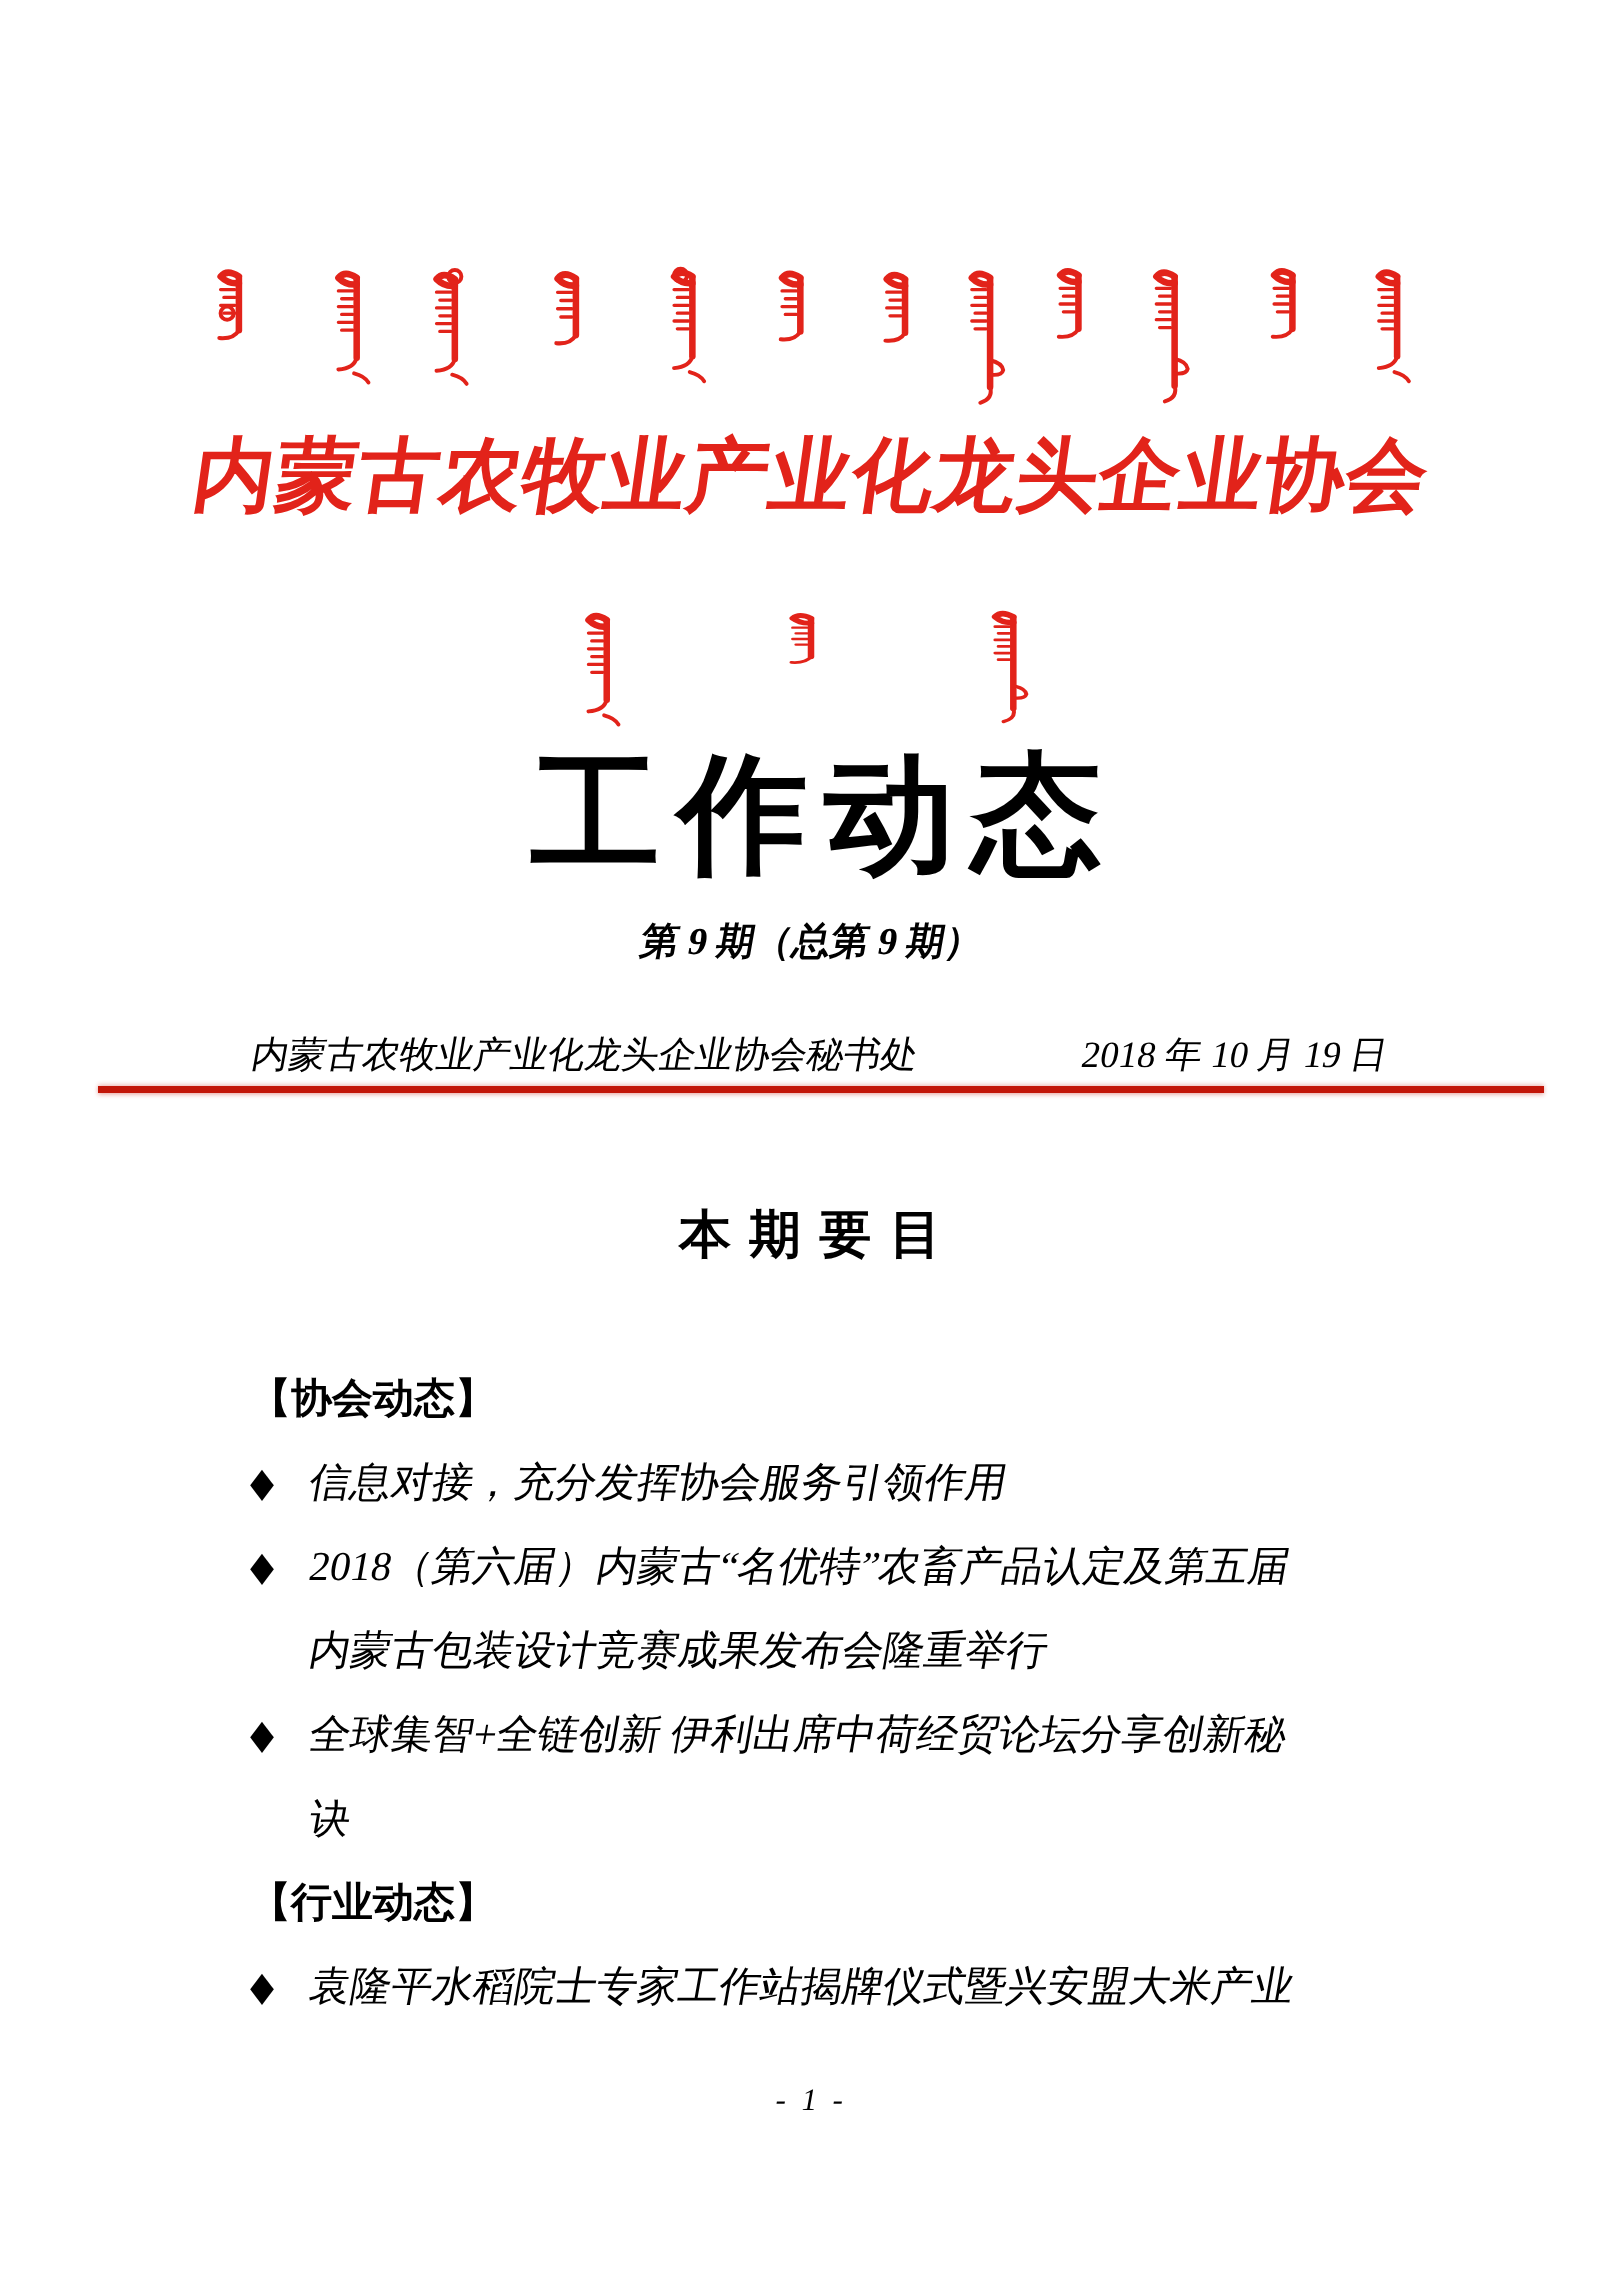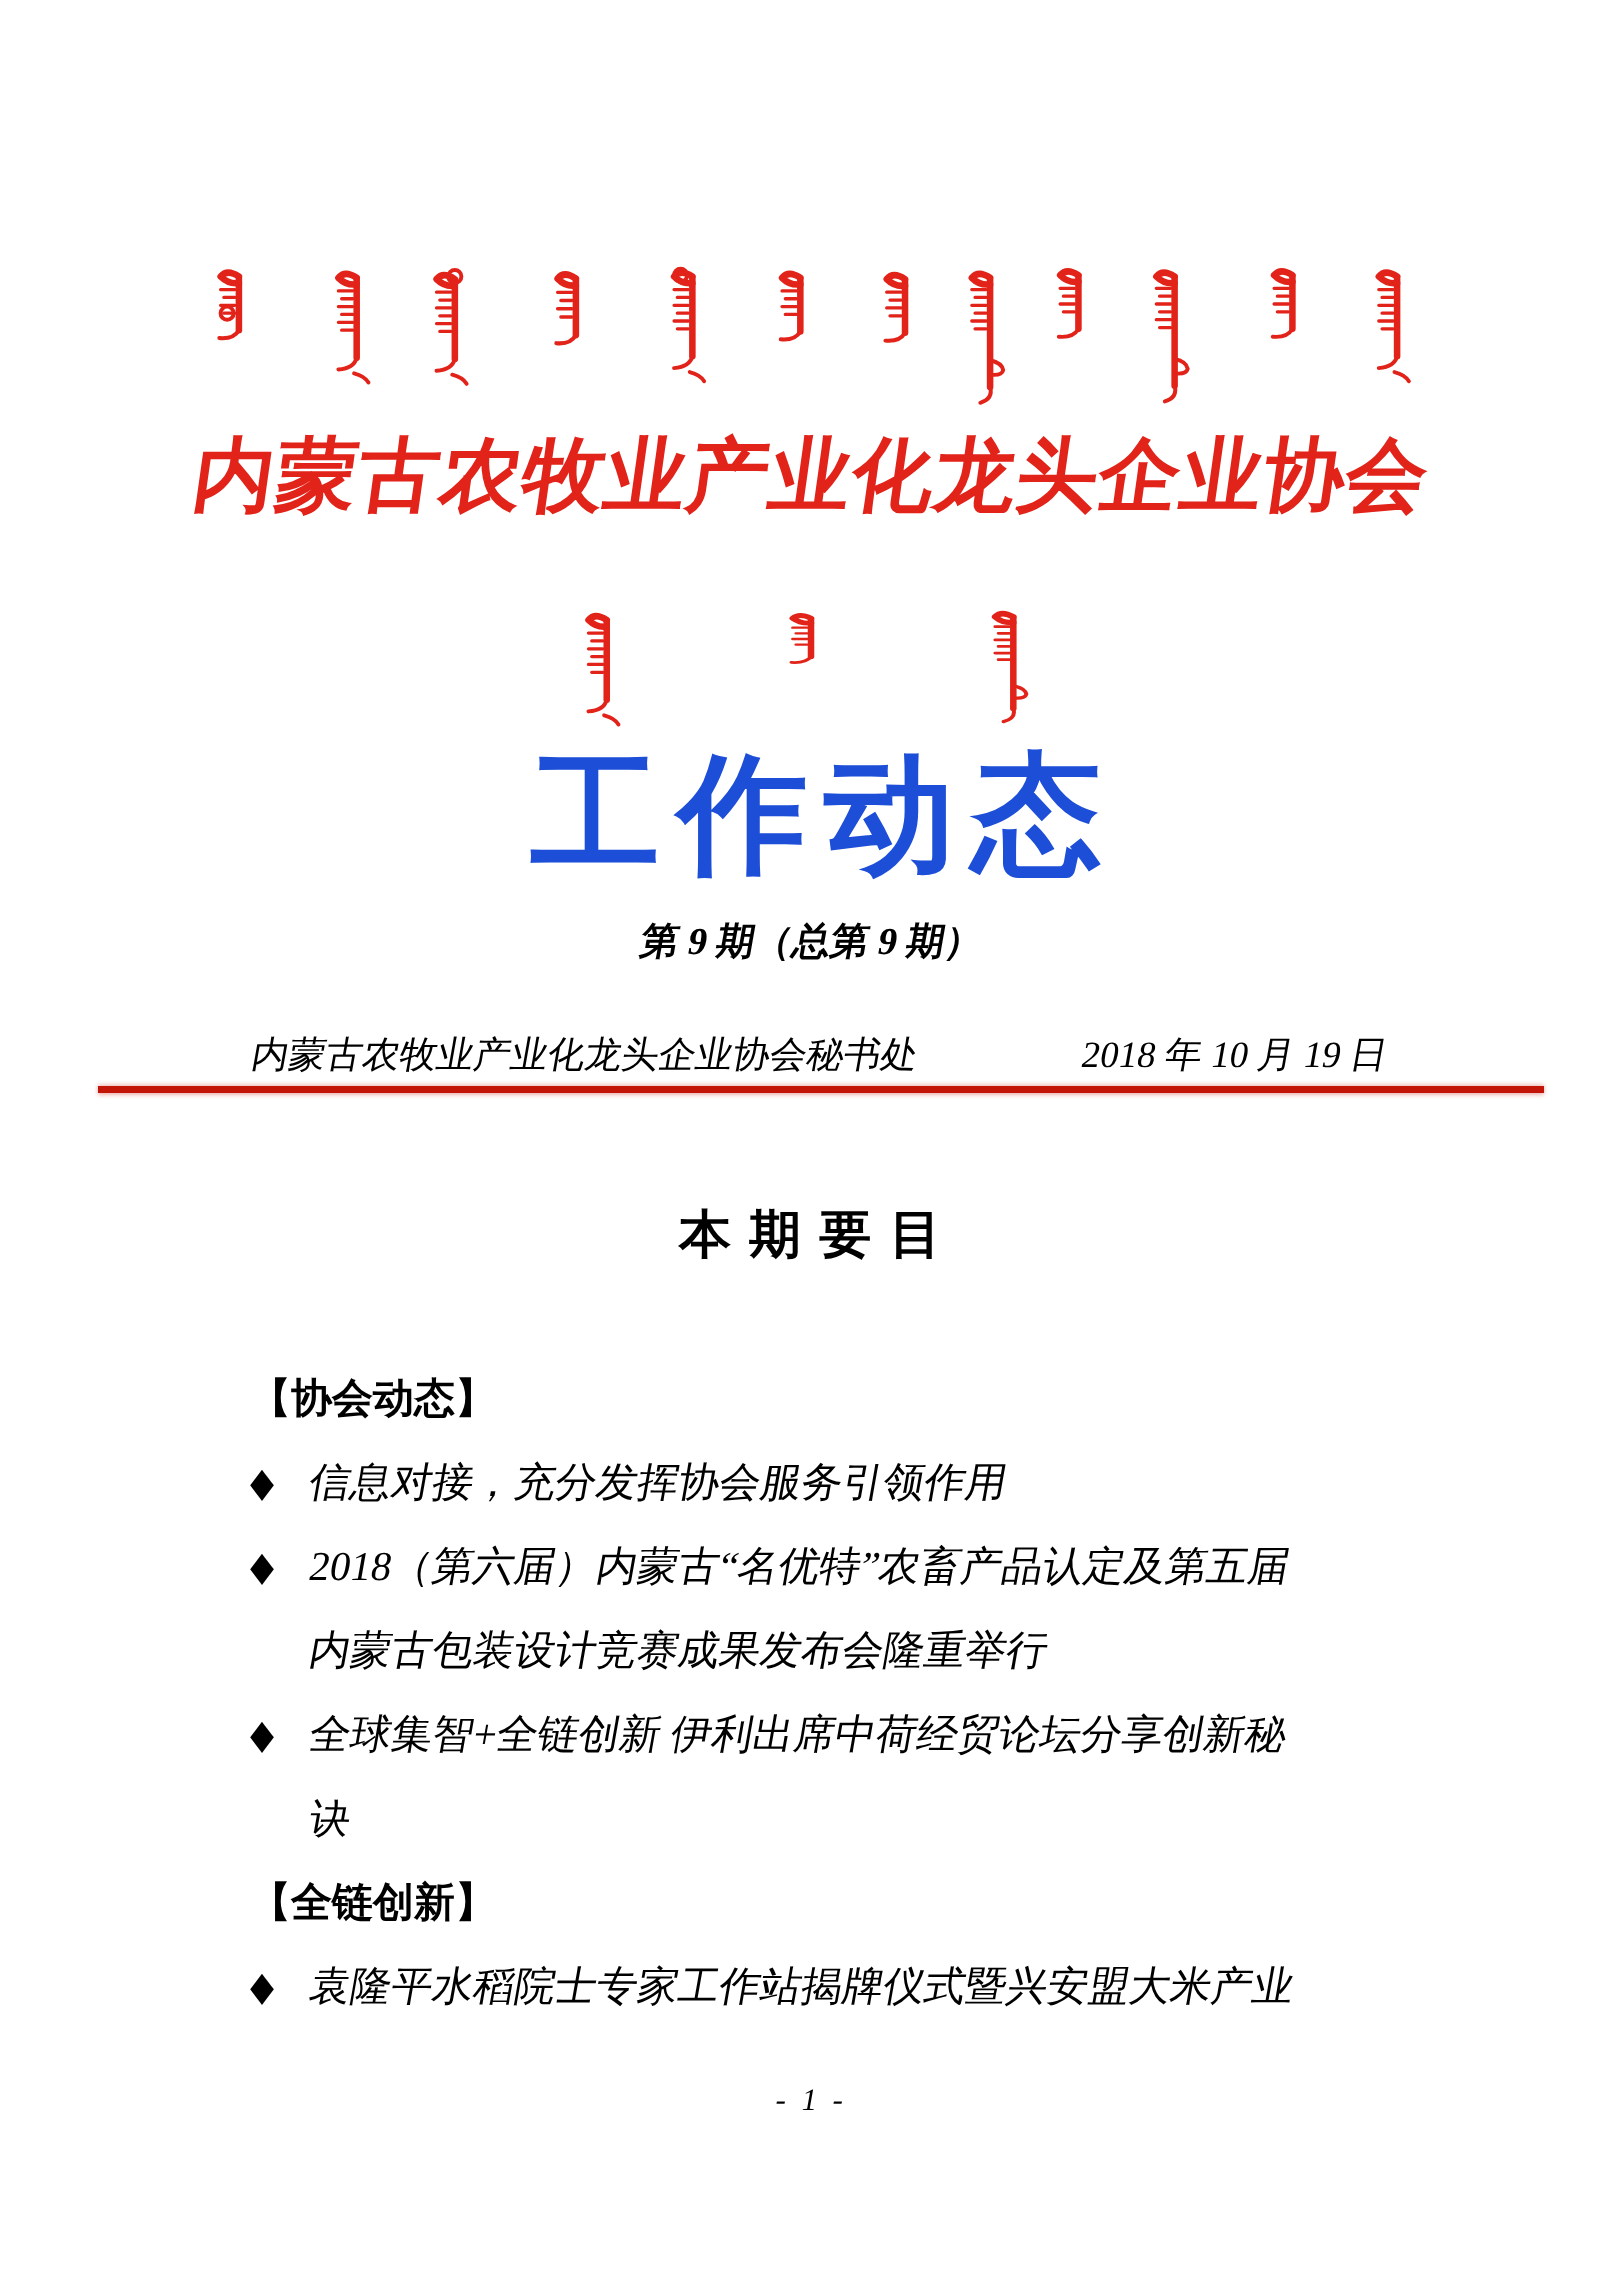--- a/index.html
+++ b/index.html
@@ -24,21 +24,21 @@
   .org-title {
     position: absolute; top: 422px; left: 0; width: 100%;
     text-align: center; font-size: 81px; font-weight: bold;
     color: #e2231a; letter-spacing: 1.3px; white-space: nowrap;
   }
   .org-title .slant { display: inline-block; transform: skewX(-8deg); }
 
   .bulletin-title {
     position: absolute; top: 728px; left: 0; width: 100%;
     text-align: center; font-size: 130px; font-weight: bold;
-    color: #1d4ed8; letter-spacing: 17px; padding-left: 26px;
+    color: #000000; letter-spacing: 17px; padding-left: 26px;
     box-sizing: border-box; white-space: nowrap;
   }
 
   .issue-line {
     position: absolute; top: 916px; left: 0; width: 100%;
     text-align: center; font-size: 38px; font-weight: bold;
     white-space: nowrap;
   }
   .slant { display: inline-block; transform: skewX(-10deg); }
 
@@ -171,21 +171,21 @@
     <div class="toc-line">
       <span class="marker">◆</span>
       <span class="item-text slant">全球集智+全链创新 伊利出席中荷经贸论坛分享创新秘</span>
     </div>
 
     <div class="toc-line cont">
       <span class="item-text slant">诀</span>
     </div>
 
     <div class="toc-line">
-      <span class="section-label">【全链创新】</span>
+      <span class="section-label">【行业动态】</span>
     </div>
 
     <div class="toc-line">
       <span class="marker">◆</span>
       <span class="item-text slant">袁隆平水稻院士专家工作站揭牌仪式暨兴安盟大米产业</span>
     </div>
 
   </div>
 
   <div class="page-number">

